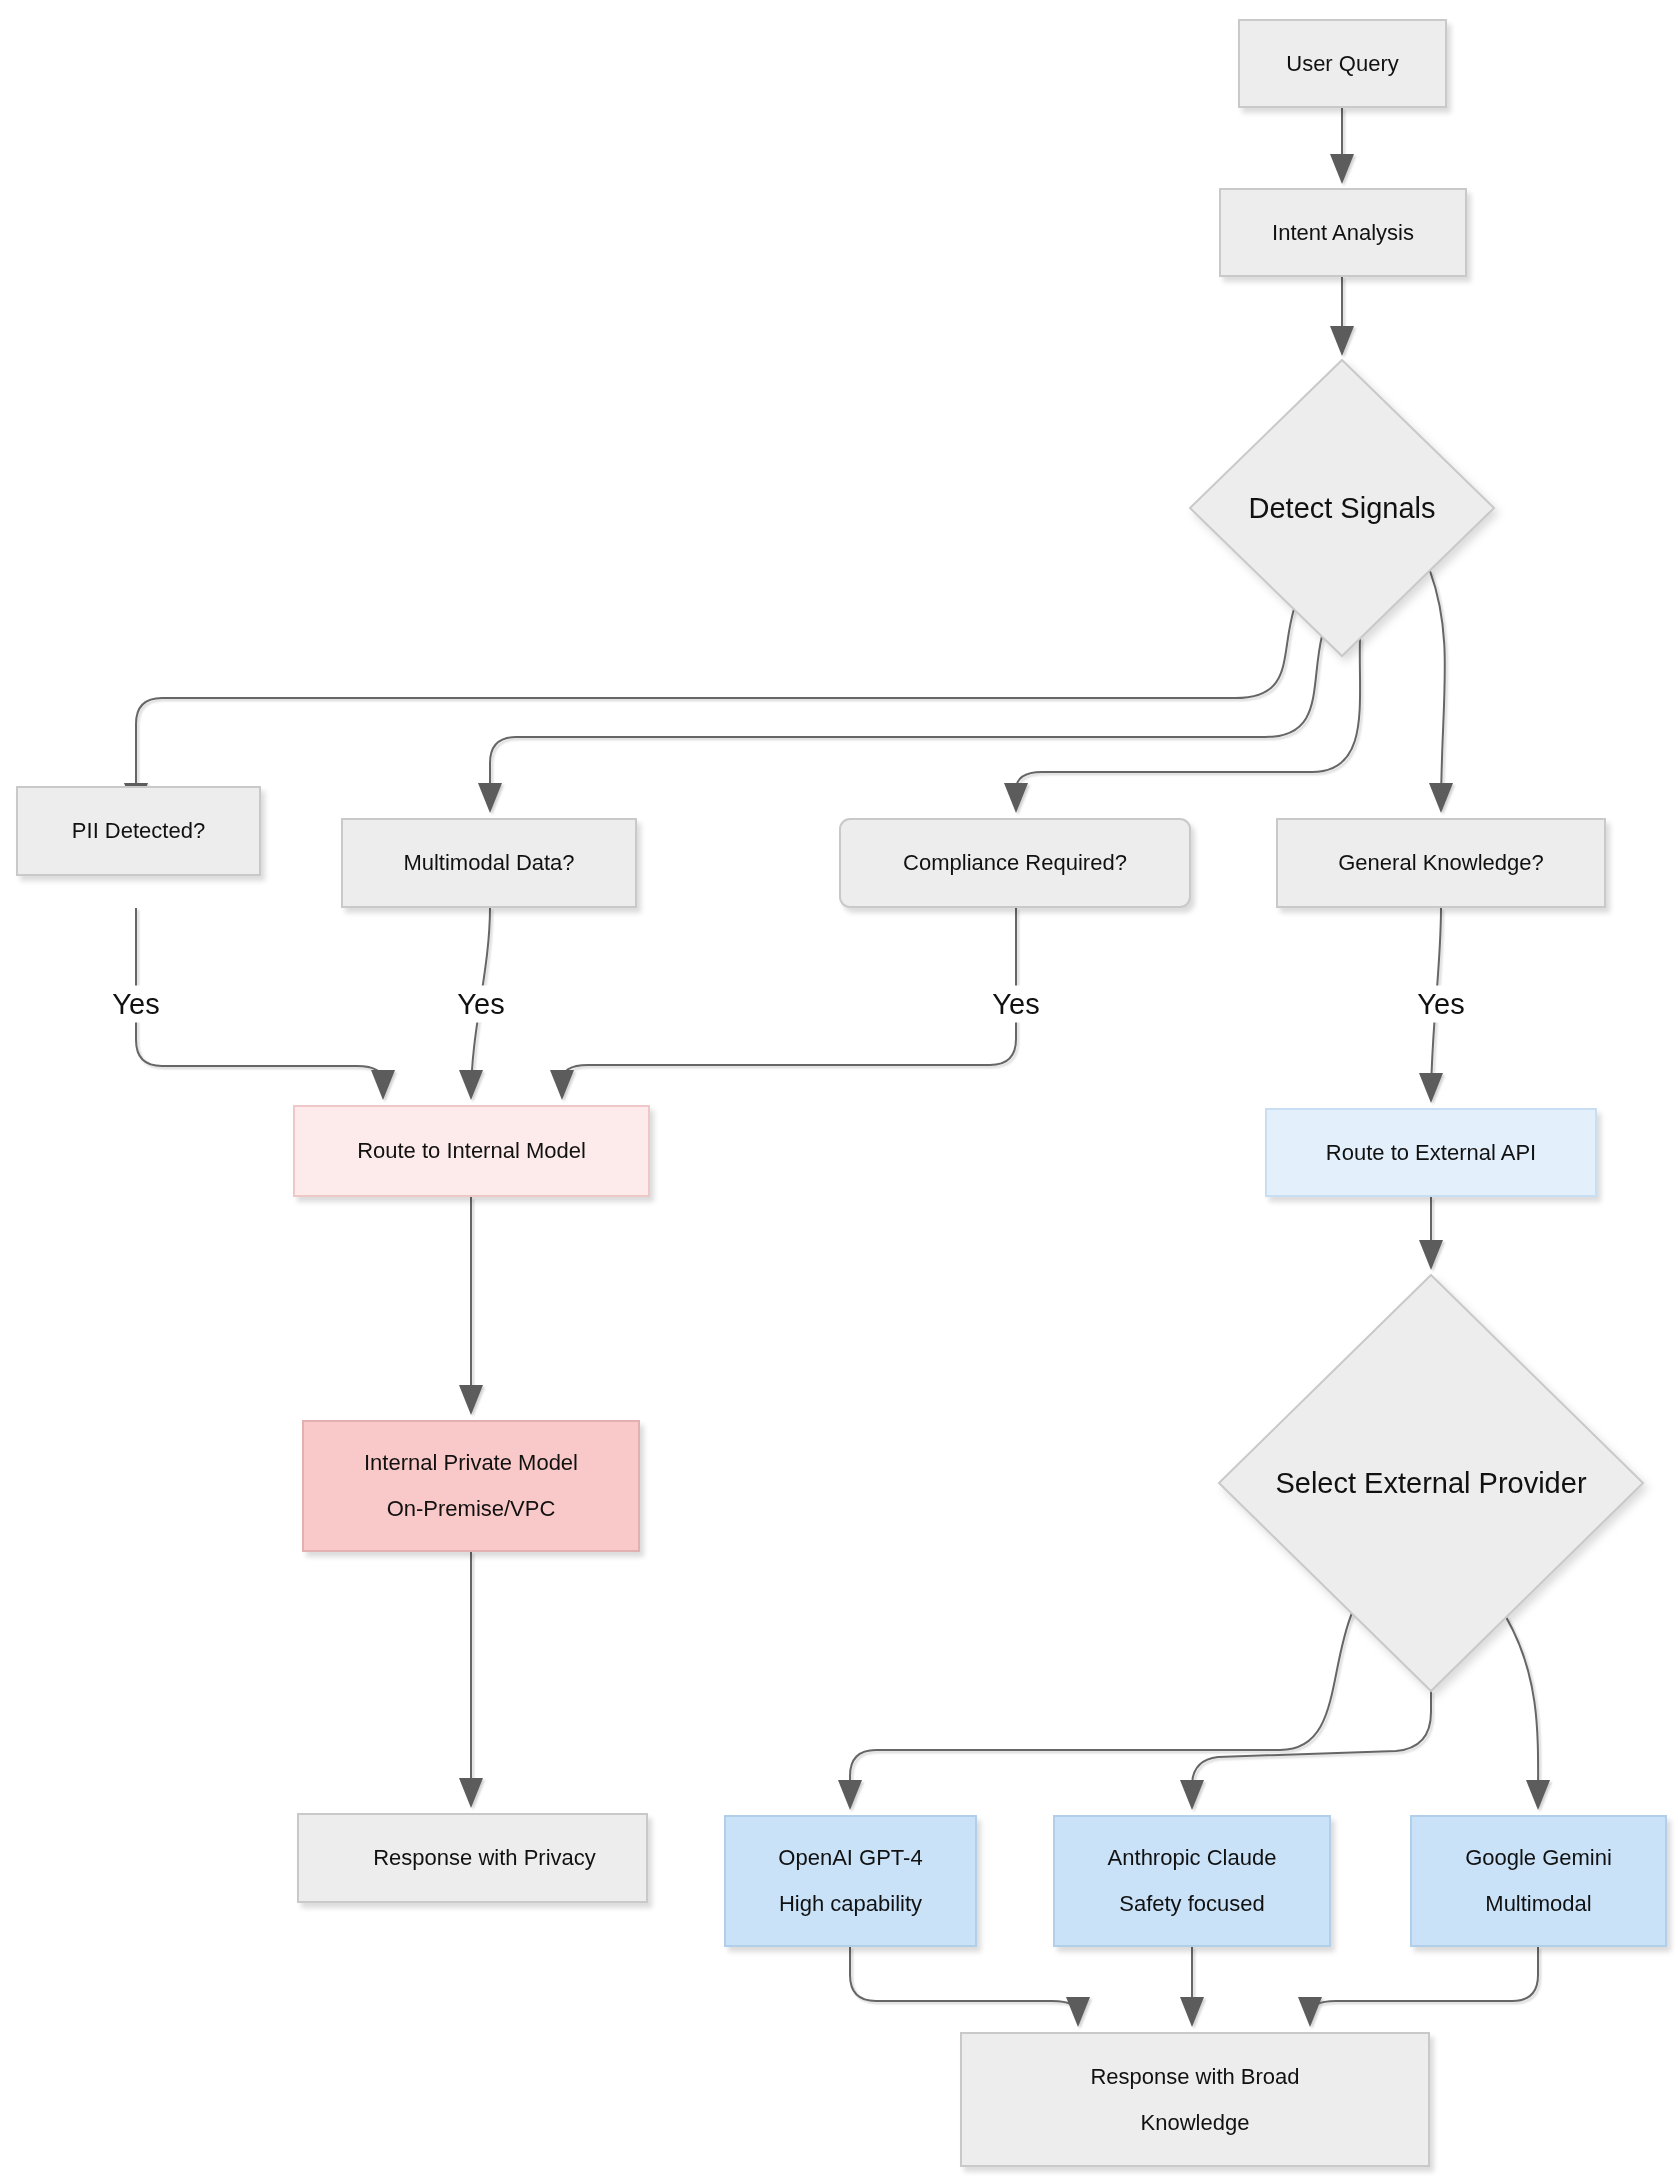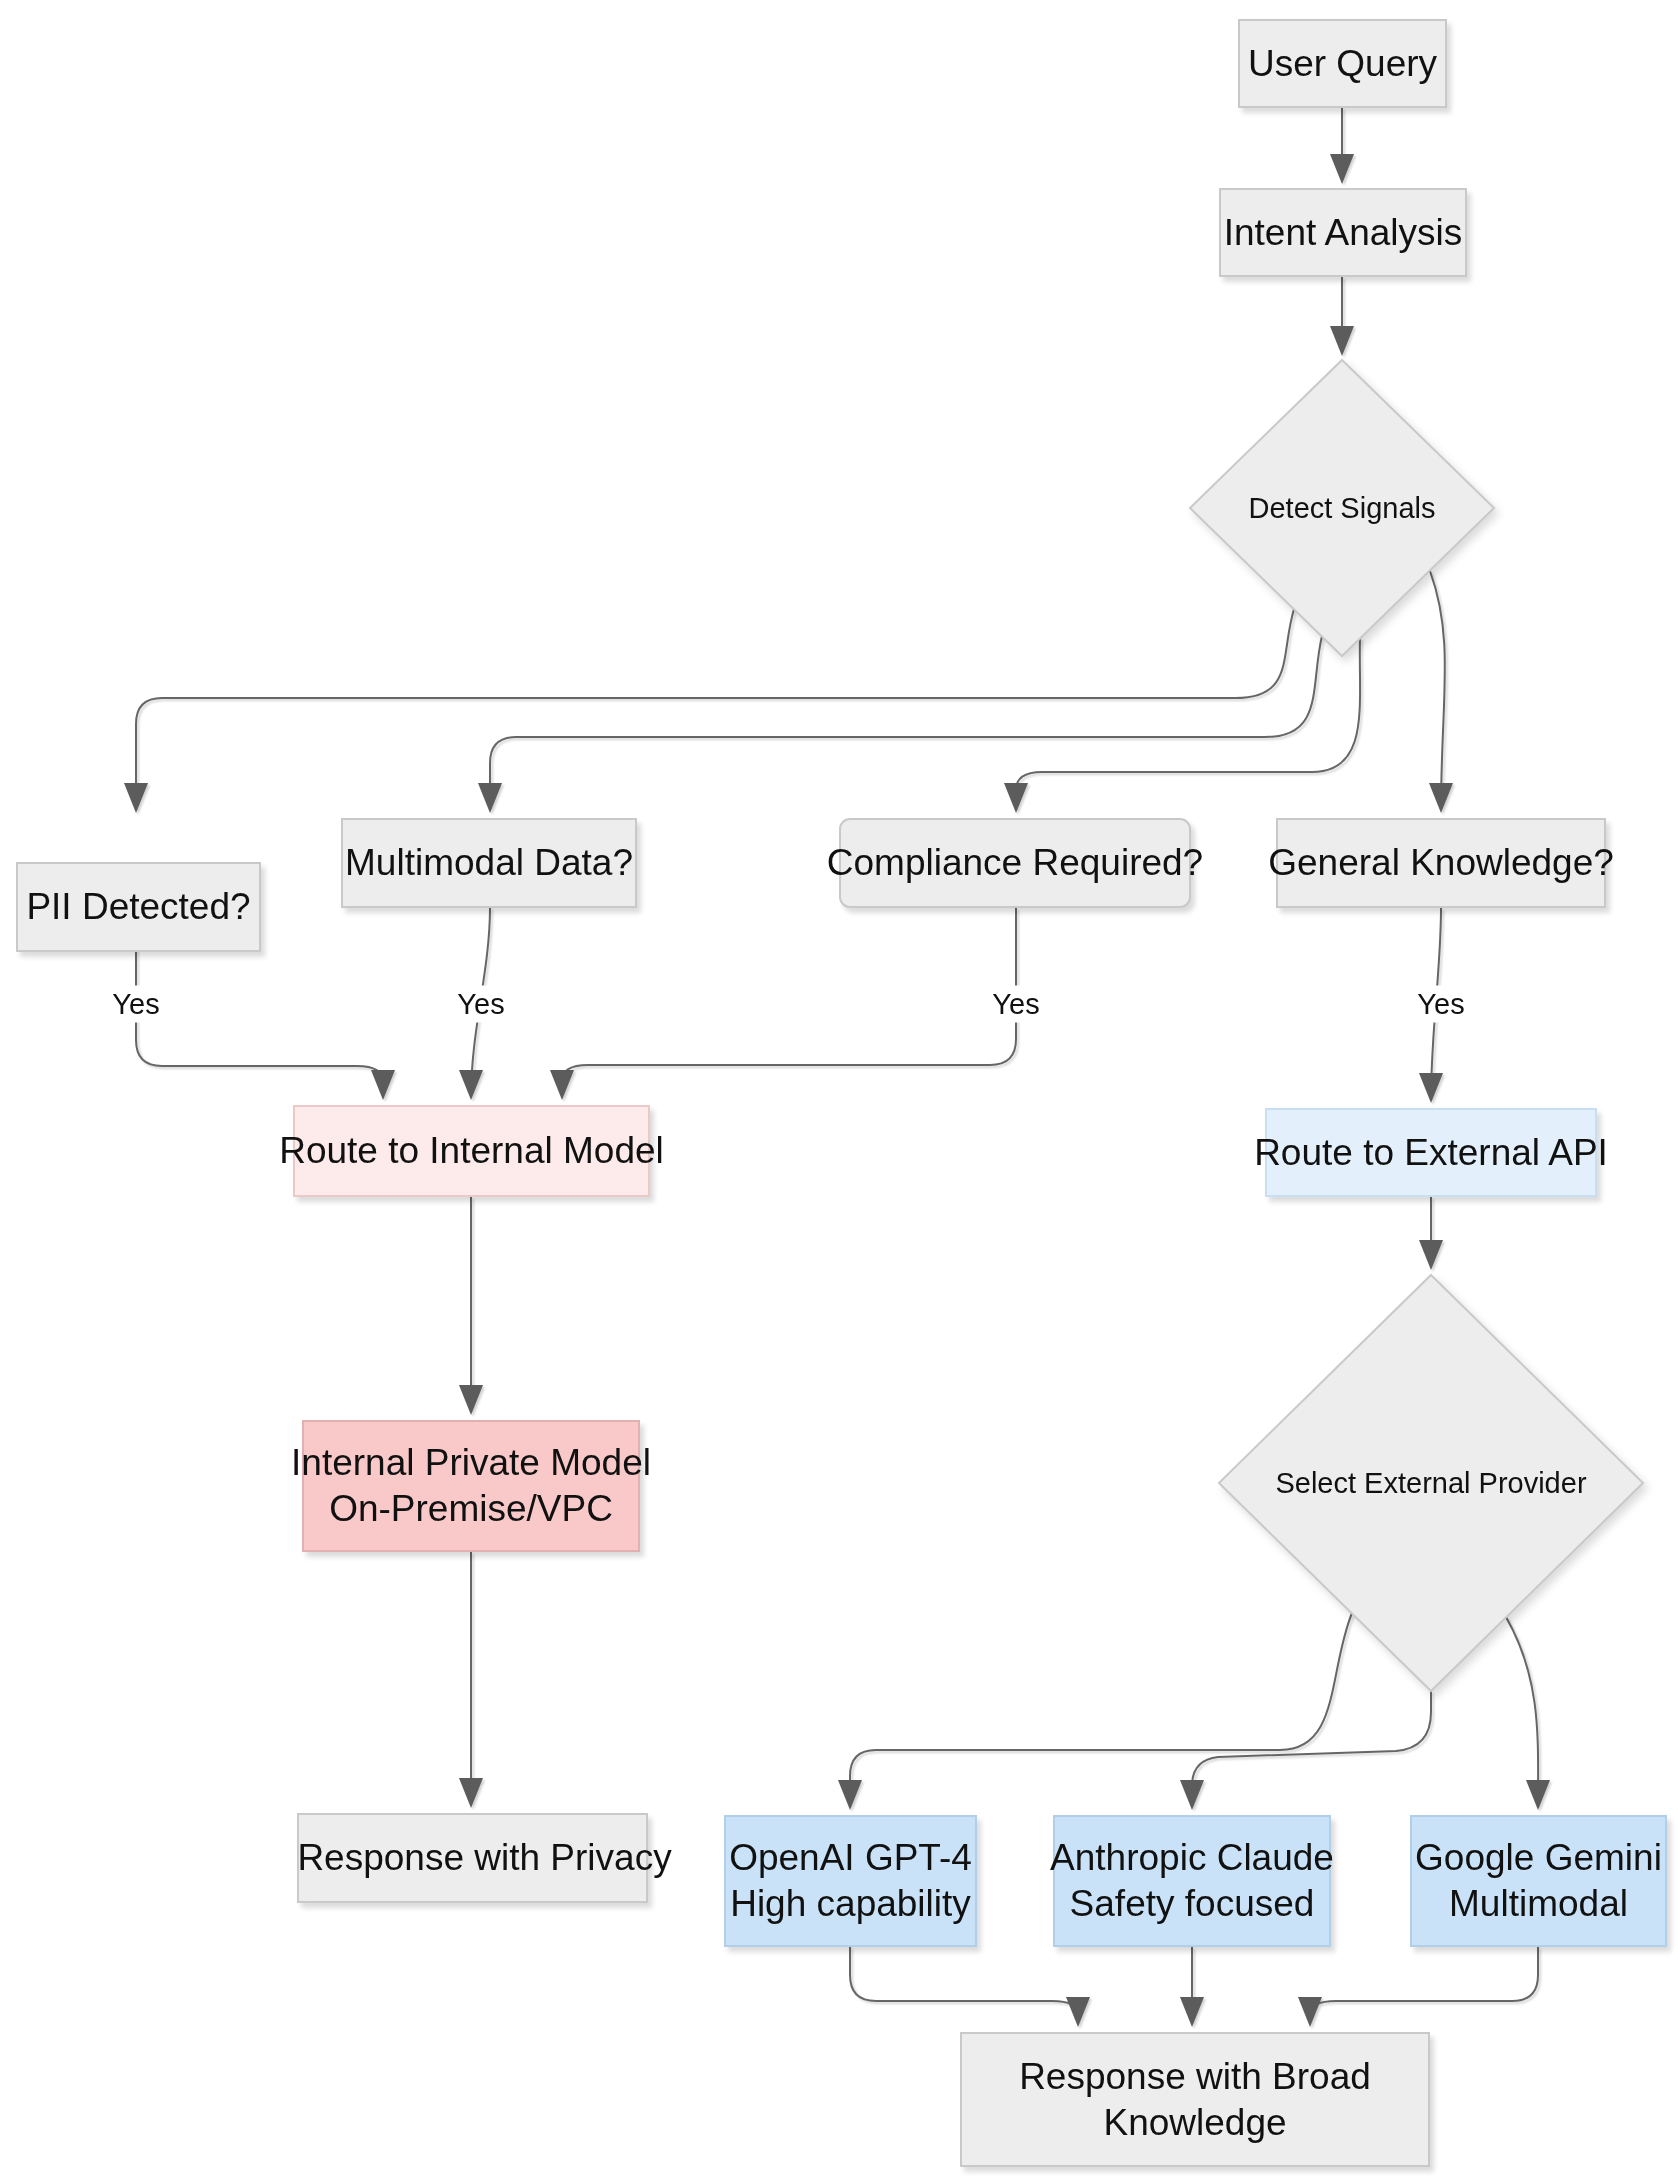--- a/index.html
+++ b/index.html
@@ -13,21 +13,21 @@
   html,body{margin:0;padding:0;background:var(--background);}
   body{font-family:"Liberation Sans","DejaVu Sans",sans-serif;color:var(--text);}
   #canvas{position:relative;width:1678px;height:2178px;overflow:hidden;background:var(--background);}
   #edge-layer{position:absolute;left:0;top:0;}
   .edge{stroke:var(--edge);stroke-width:2;fill:none;}
   .edge-group{filter:drop-shadow(2px 2px 1px rgba(0,0,0,0.18));}
   .arrowhead{fill:#5c5c5c;}
   .diamond{fill:var(--node-fill);stroke:var(--node-border);stroke-width:2;
            filter:drop-shadow(4px 5px 4px rgba(0,0,0,0.14));}
   .node{position:absolute;display:flex;flex-direction:column;align-items:center;justify-content:center;
-        font-size:37px;line-height:46px;text-align:center;box-sizing:border-box;
+        font-size:22px;line-height:46px;text-align:center;box-sizing:border-box;
         border:2px solid var(--node-border);background:var(--node-fill);
         box-shadow:4px 5px 5px rgba(0,0,0,0.14);}
   .node span{display:block;white-space:nowrap;}
   .pink-light{background:var(--pink-light-fill);border-color:var(--pink-light-border);}
   .pink{background:var(--pink-fill);border-color:var(--pink-border);}
   .blue-light{background:var(--blue-light-fill);border-color:var(--blue-light-border);}
   .blue{background:var(--blue-fill);border-color:var(--blue-border);}
   .diamond-label{position:absolute;transform:translate(-50%,-50%);font-size:29px;
         white-space:nowrap;text-align:center;}
   .edge-label{position:absolute;transform:translate(-50%,-50%);font-size:29px;
@@ -72,21 +72,21 @@
   </svg>
 
   <div class="node" style="left:1238px;top:19px;width:209px;height:89px;">
     <span>User Query</span>
   </div>
 
   <div class="node" style="left:1219px;top:188px;width:248px;height:89px;">
     <span>Intent Analysis</span>
   </div>
 
-  <div class="node" style="left:16px;top:862px;width:245px;height:90px;">
+  <div class="node" style="left:16px;top:786px;width:245px;height:90px;">
     <span>PII Detected?</span>
   </div>
 
   <div class="node" style="left:341px;top:818px;width:296px;height:90px;">
     <span>Multimodal Data?</span>
   </div>
 
   <div class="node" style="left:839px;top:818px;width:352px;height:90px;border-radius:11px;">
     <span>Compliance Required?</span>
   </div>

